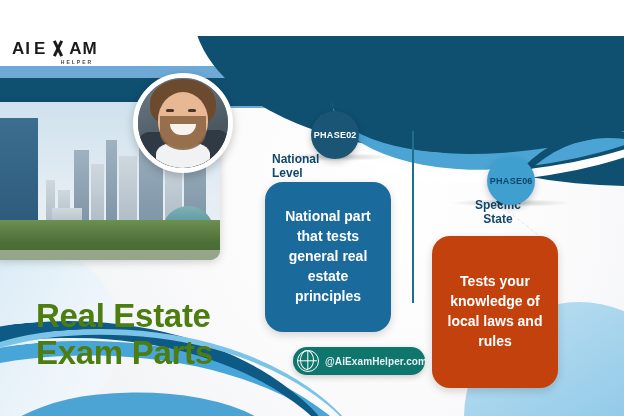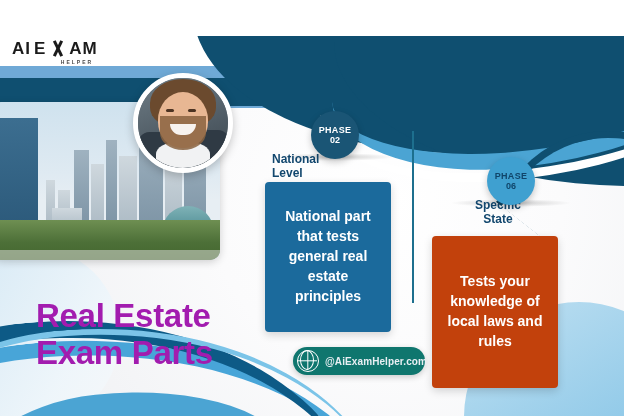--- a/index.html
+++ b/index.html
@@ -223,34 +223,34 @@
   }
   .av-jacket-r{
     position:absolute; right:-4px; bottom:-6px; width:36px; height:44px;
     border-radius:20% 40% 0 0; background:#2f3a44;
   }
 
   
   .title{
     position:absolute; left:36px; top:262px;
     font-size:33px; font-weight:700; line-height:1.12;
-    color:#a21caf; letter-spacing:-.3px; z-index:20;
+    color:#4d7c0f; letter-spacing:-.3px; z-index:20;
   }
 
   
   .divider{
     position:absolute; left:412px; top:95px;
     width:2px; height:172px; background:#1d6f8e;
     z-index:15;
   }
 
   
   .phase-badge{
     position:absolute; width:48px; height:48px; border-radius:50%;
-    display:flex; flex-direction:column; align-items:center;
+    display:flex; flex-direction:row; align-items:center;
     justify-content:center; line-height:1.12; z-index:22;
     box-shadow:0 3px 7px rgba(0,0,0,.22);
   }
   .phase-badge .p-word{ font-size:9px; font-weight:700; letter-spacing:.3px; }
   .phase-badge .p-num{ font-size:9px; font-weight:700; }
   .badge-1{ left:311px; top:75px; background:#1a5575; color:#ffffff; }
   .badge-2{ left:487px; top:121px; background:#3fa0d0; color:#10456a; }
 
   .badge-shadow{
     position:absolute; height:8px; border-radius:50%; z-index:18;
@@ -260,21 +260,21 @@
   .bs-2{ left:450px; top:163px; width:122px; }
 
   .phase-label{
     position:absolute; font-size:12px; font-weight:700; line-height:1.18;
     color:#12476e; z-index:20;
   }
   .label-1{ left:272px; top:116px; text-align:left; }
   .label-2{ left:438px; top:162px; width:120px; text-align:center; }
 
   .phase-card{
-    position:absolute; border-radius:4px; z-index:19;
+    position:absolute; border-radius:18px; z-index:19;
     display:flex; align-items:center; justify-content:center;
     text-align:center; color:#ffffff;
     font-size:14px; font-weight:700; line-height:1.42;
     padding:8px 8px;
     box-shadow:0 3px 9px rgba(0,0,0,.16);
   }
   .card-1{ left:265px; top:146px; width:126px; height:150px; background:#1b6a9c; }
   .card-2{ left:432px; top:200px; width:126px; height:152px; background:#c2410c; }
 
   

